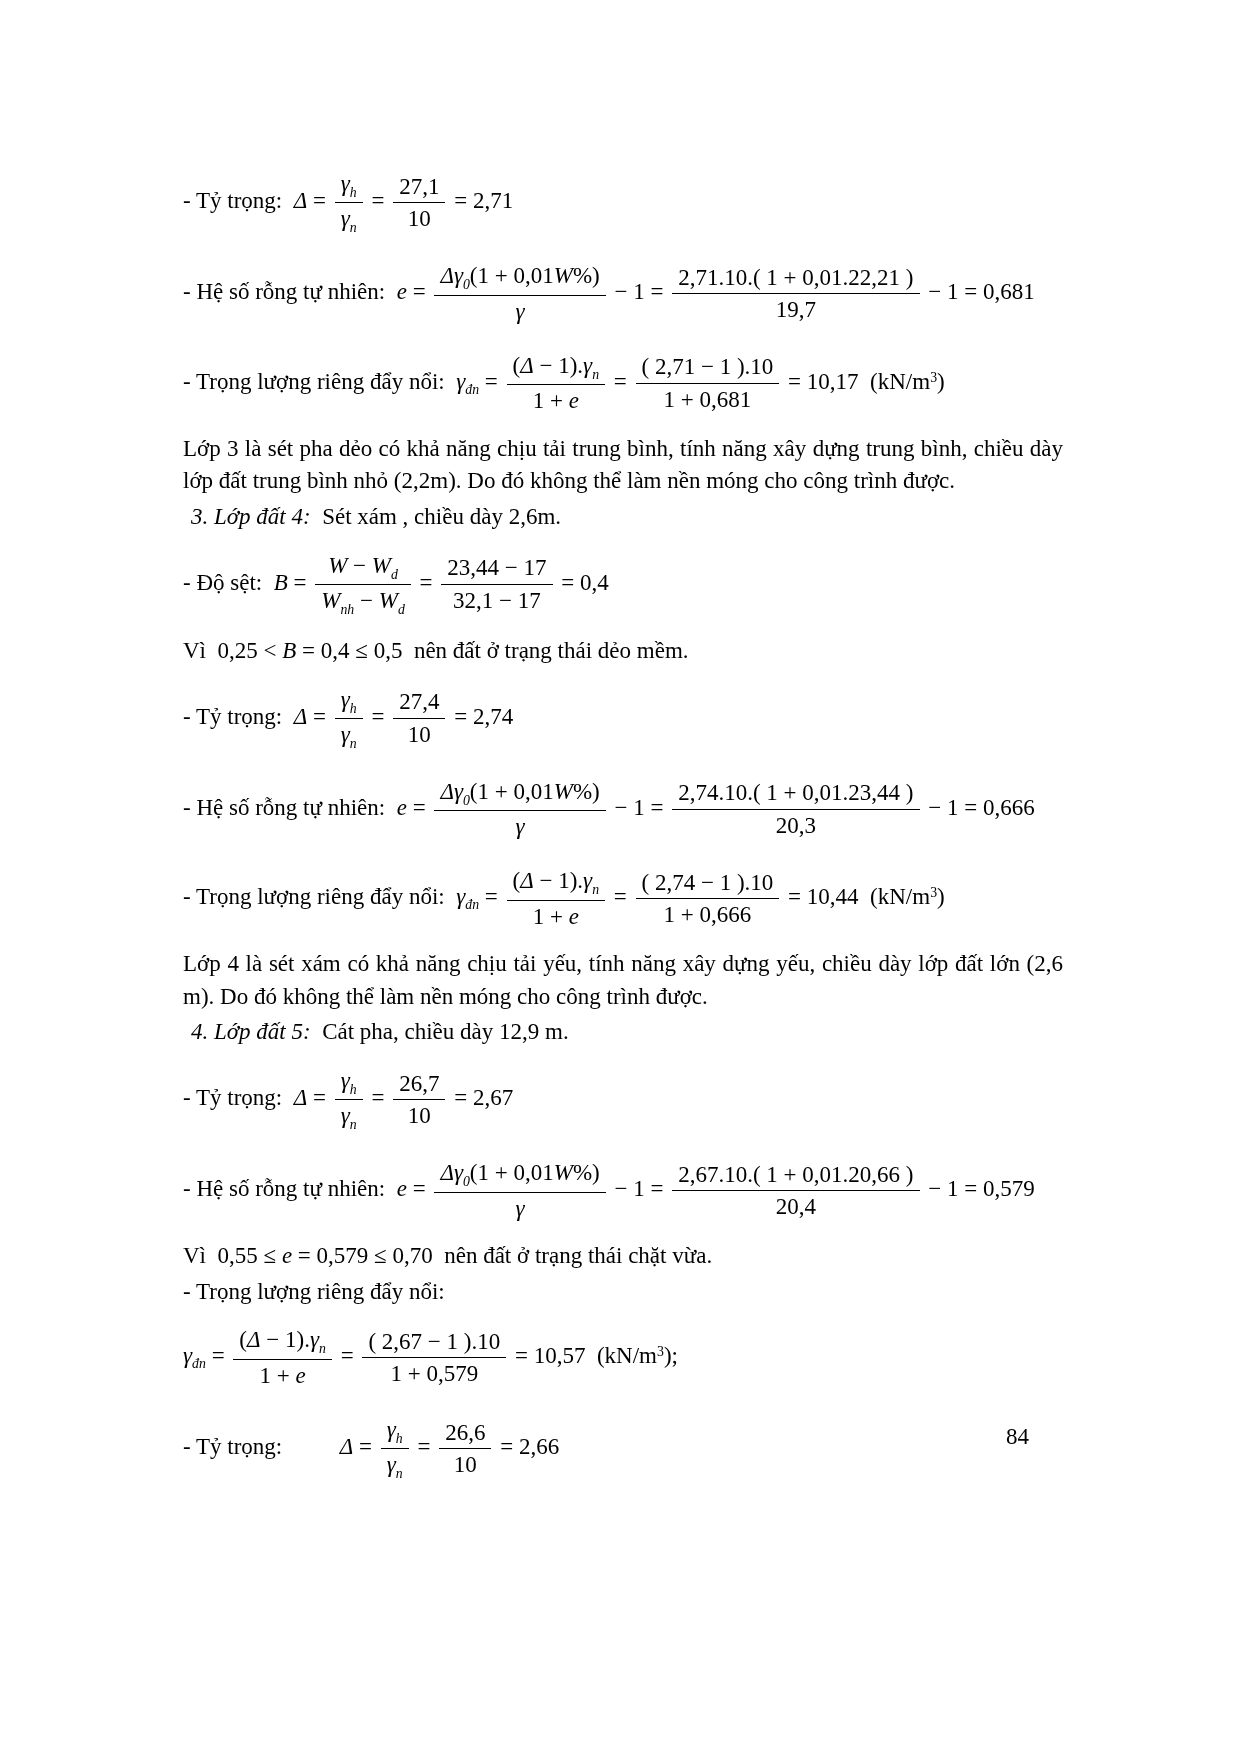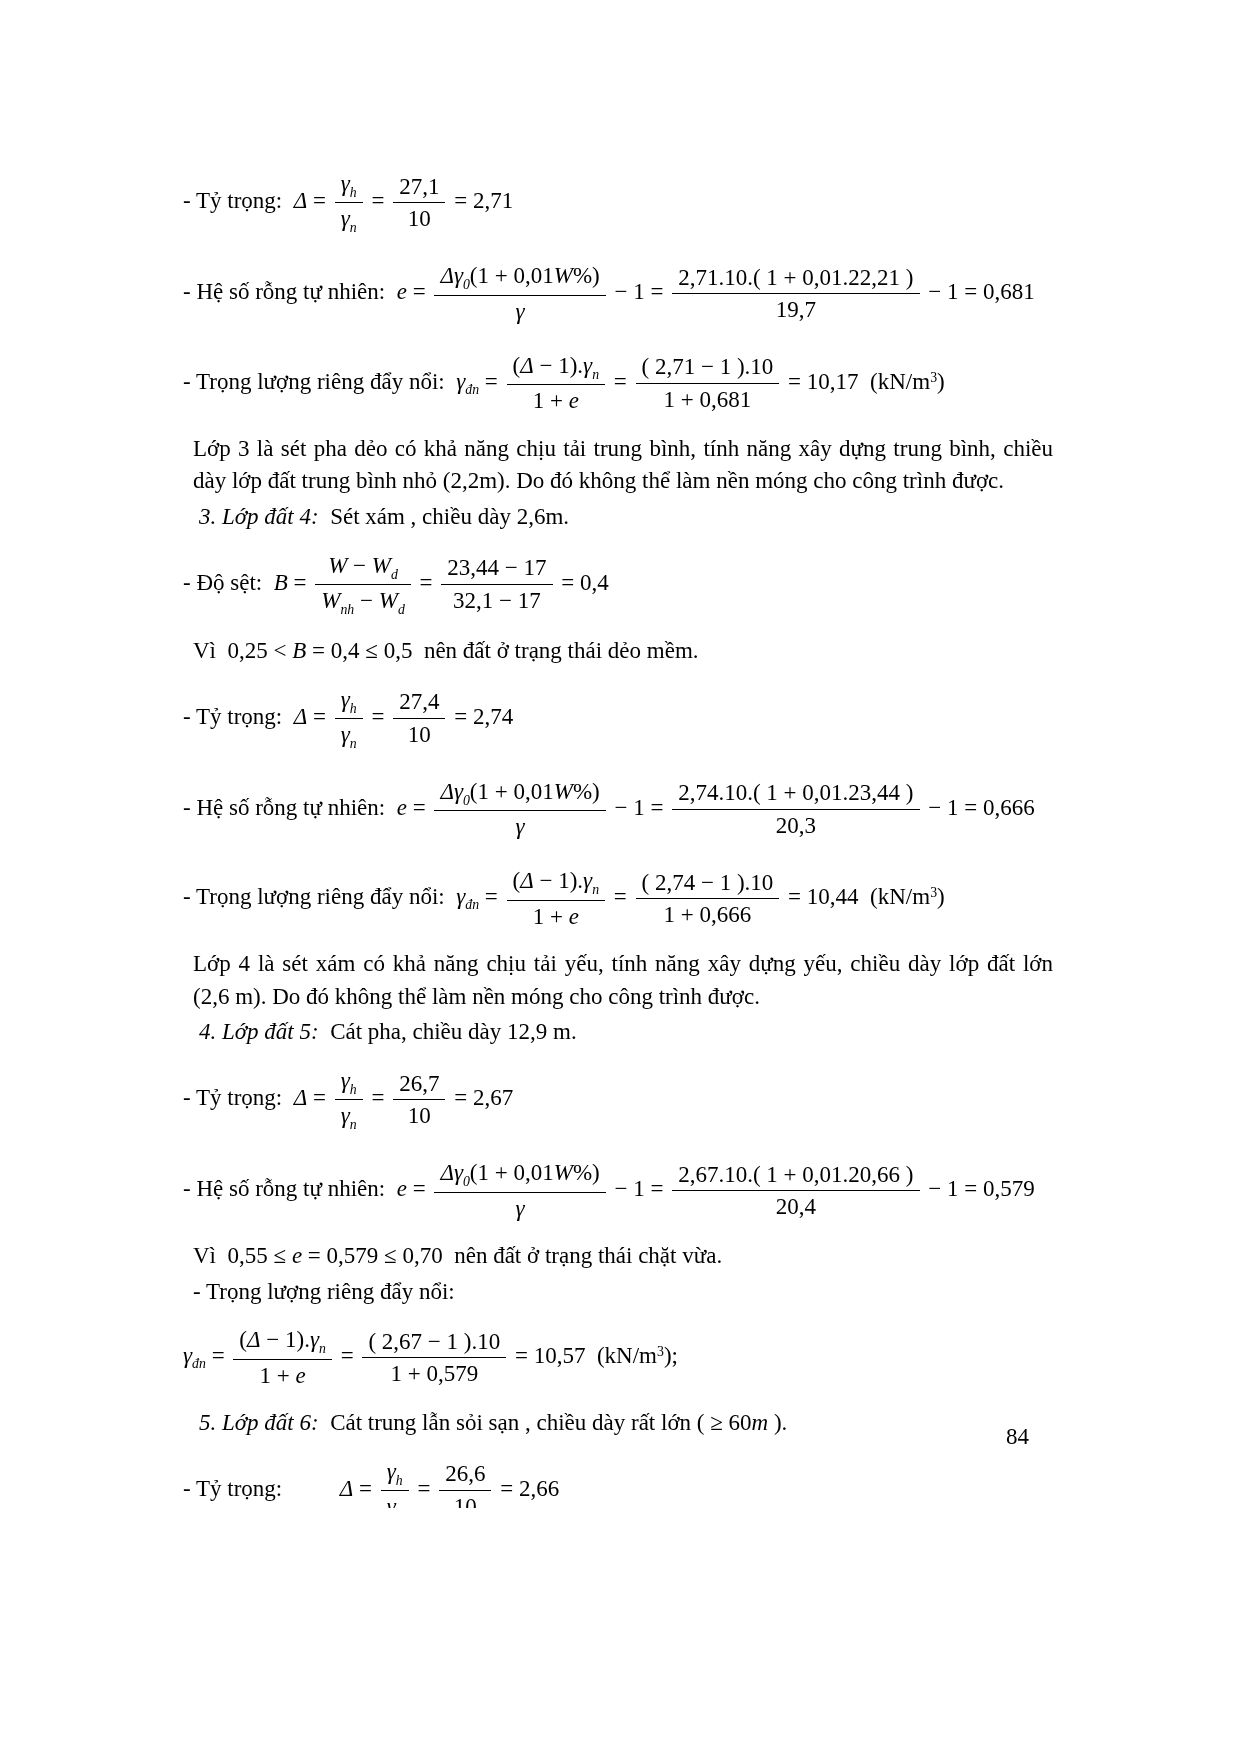--- a/index.html
+++ b/index.html
@@ -20,23 +20,23 @@
   .content {
     position: absolute;
     left: 183px;
     top: 152px;
     width: 880px;
     font-size: 23px;
   }
   .line { line-height: 1.42; }
   .text-line {
     text-align: justify;
-    margin: 3px 10px;
+    margin: 3px 0;
   }
-  .heading { margin: 3px 16px; }
+  .heading { margin: 3px 8px; }
   .formula {
     margin: 9px 0;
     white-space: nowrap;
   }
   .it { font-style: italic; }
   .sub {
     font-size: 0.6em;
     font-style: italic;
     vertical-align: -0.4em;
   }
@@ -83,17 +83,16 @@
       <div class="line formula"><span>- Tỷ trọng:&nbsp; </span><span class="it">Δ</span><span> = </span><span class="frac"><span class="num"><span class="it">γ</span><span class="sub">h</span></span><span class="den"><span class="it">γ</span><span class="sub">n</span></span></span><span> = </span><span class="frac"><span class="num"><span>27,4</span></span><span class="den"><span>10</span></span></span><span> = 2,74</span></div>
       <div class="line formula"><span>- Hệ số rỗng tự nhiên:&nbsp; </span><span class="it">e</span><span> = </span><span class="frac"><span class="num"><span class="it">Δγ</span><span class="sub">0</span><span>(1 + 0,01</span><span class="it">W</span><span>%)</span></span><span class="den"><span class="it">γ</span></span></span><span> − 1 = </span><span class="frac"><span class="num"><span>2,74.10.( 1 + 0,01.23,44 )</span></span><span class="den"><span>20,3</span></span></span><span> − 1 = 0,666</span></div>
       <div class="line formula"><span>- Trọng lượng riêng đẩy nổi:&nbsp; </span><span class="it">γ</span><span class="sub">đn</span><span> = </span><span class="frac"><span class="num"><span>(</span><span class="it">Δ</span><span> − 1).</span><span class="it">γ</span><span class="sub">n</span></span><span class="den"><span>1 + </span><span class="it">e</span></span></span><span> = </span><span class="frac"><span class="num"><span>( 2,74 − 1 ).10</span></span><span class="den"><span>1 + 0,666</span></span></span><span> = 10,44&nbsp; (kN/m</span><span class="sup">3</span><span>)</span></div>
       <div class="line text-line"><span>Lớp 4 là sét xám có khả năng chịu tải yếu, tính năng xây dựng yếu, chiều dày lớp đất lớn (2,6 m). Do đó không thể làm nền móng cho công trình được.</span></div>
       <div class="line heading"><span class="it">4. Lớp đất 5:</span><span>&nbsp; Cát pha, chiều dày 12,9 m.</span></div>
       <div class="line formula"><span>- Tỷ trọng:&nbsp; </span><span class="it">Δ</span><span> = </span><span class="frac"><span class="num"><span class="it">γ</span><span class="sub">h</span></span><span class="den"><span class="it">γ</span><span class="sub">n</span></span></span><span> = </span><span class="frac"><span class="num"><span>26,7</span></span><span class="den"><span>10</span></span></span><span> = 2,67</span></div>
       <div class="line formula"><span>- Hệ số rỗng tự nhiên:&nbsp; </span><span class="it">e</span><span> = </span><span class="frac"><span class="num"><span class="it">Δγ</span><span class="sub">0</span><span>(1 + 0,01</span><span class="it">W</span><span>%)</span></span><span class="den"><span class="it">γ</span></span></span><span> − 1 = </span><span class="frac"><span class="num"><span>2,67.10.( 1 + 0,01.20,66 )</span></span><span class="den"><span>20,4</span></span></span><span> − 1 = 0,579</span></div>
       <div class="line text-line"><span>Vì&nbsp; 0,55 ≤ </span><span class="it">e</span><span> = 0,579 ≤ 0,70&nbsp; nên đất ở trạng thái chặt vừa.</span></div>
       <div class="line text-line"><span>- Trọng lượng riêng đẩy nổi:</span></div>
       <div class="line formula"><span class="it">γ</span><span class="sub">đn</span><span> = </span><span class="frac"><span class="num"><span>(</span><span class="it">Δ</span><span> − 1).</span><span class="it">γ</span><span class="sub">n</span></span><span class="den"><span>1 + </span><span class="it">e</span></span></span><span> = </span><span class="frac"><span class="num"><span>( 2,67 − 1 ).10</span></span><span class="den"><span>1 + 0,579</span></span></span><span> = 10,57&nbsp; (kN/m</span><span class="sup">3</span><span>);</span></div>
-      <div class="line heading"><span class="it">5. Lớp đất 6:</span><span>&nbsp; Cát trung lẫn sỏi sạn , chiều dày rất lớn ( ≥ 60</span><span class="it">m</span><span> ).</span></div>
       <div class="line formula"><span>- Tỷ trọng:&nbsp;&nbsp;&nbsp;&nbsp;&nbsp;&nbsp;&nbsp;&nbsp;&nbsp; </span><span class="it">Δ</span><span> = </span><span class="frac"><span class="num"><span class="it">γ</span><span class="sub">h</span></span><span class="den"><span class="it">γ</span><span class="sub">n</span></span></span><span> = </span><span class="frac"><span class="num"><span>26,6</span></span><span class="den"><span>10</span></span></span><span> = 2,66</span></div>
     </div>
   <div class="page-number">84</div>
 </div>
 
 </body></html>

